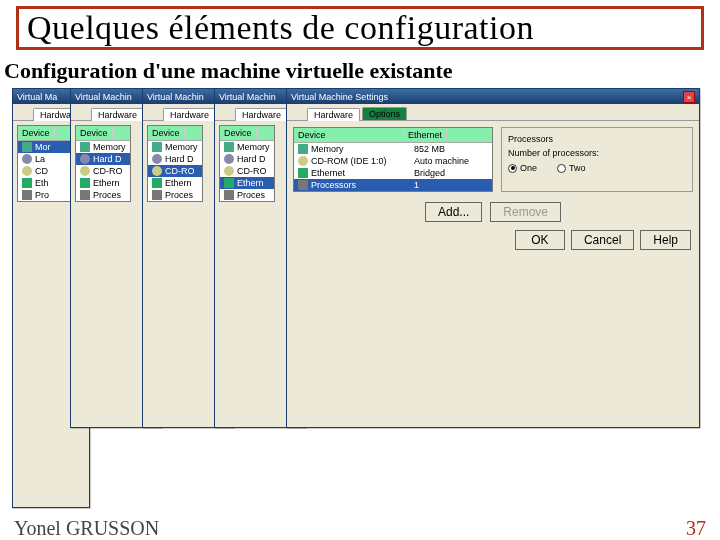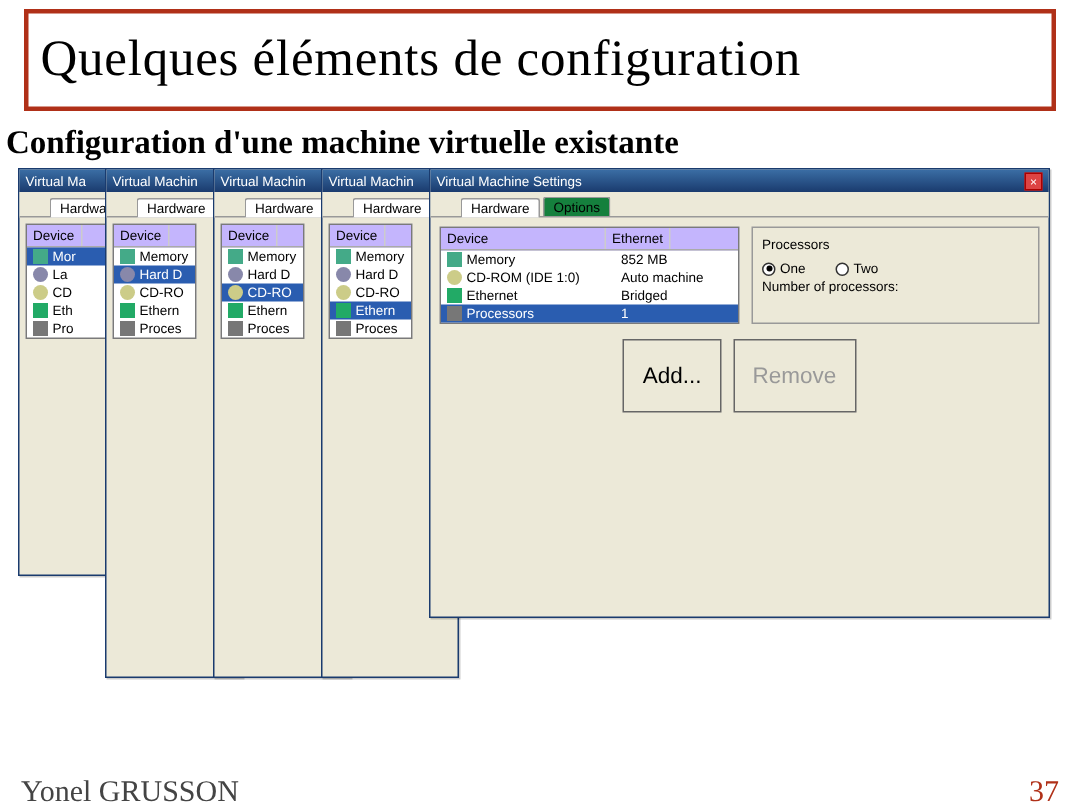--- a/index.html
+++ b/index.html
@@ -1,66 +1,66 @@
 <!DOCTYPE html>
 <html><head>
 <meta charset="utf-8">
 <style>
   * { box-sizing: border-box; margin: 0; padding: 0; }
   body { width: 720px; height: 540px; font-family: "Times New Roman", serif; background: #fff; overflow: hidden; position: relative; }
   .slide { width: 100%; height: 100%; position: relative; }
-  .title-box { border: 3px solid #b03018; background: #fff; margin: 6px 16px 4px 16px; padding: 12px 8px; }
+  .title-box { border: 3px solid #b03018; background: #fff; margin: 6px 16px 4px 16px; padding: 0 8px; }
   .title-box h1 { font-size: 34px; font-weight: normal; color: #000; letter-spacing: 0.5px; font-family: "Times New Roman", serif; }
   .subtitle { font-size: 22px; font-weight: bold; margin: 8px 14px 4px 4px; font-family: "Times New Roman", serif; }
   .stack-area { position: relative; margin: 4px 12px 0 12px; height: 360px; }
   .dialog { position: absolute; background: #ece9d8; border: 1px solid #1a3b6e; box-shadow: 1px 1px 0 rgba(0,0,0,0.2); font-family: Tahoma, sans-serif; font-size: 9px; }
   .titlebar { height: 15px; background: linear-gradient(#3b6ea5,#1a3b6e); color: #fff; font-size: 9px; padding: 1px 4px; display: flex; align-items: center; justify-content: space-between; }
   .close-x { width: 12px; height: 12px; background: #d44; color: #fff; text-align: center; line-height: 12px; font-size: 8px; border: 1px solid #a00; }
   .tabs-row { display: flex; padding: 3px 4px 0 20px; gap: 2px; border-bottom: 1px solid #999; background: #ece9d8; }
   .tab { background: #15803d; border: 1px solid #999; border-bottom: none; padding: 1px 6px; font-size: 9px; border-radius: 2px 2px 0 0; }
   .tab.active { background: #fff; position: relative; top: 1px; }
   .dialog-body { display: flex; padding: 6px; gap: 8px; }
   .dev-panel { background: #fff; border: 1px solid #7a7a7a; width: 100%; }
-  .dev-head { display: flex; background: #c4b5fd; border-bottom: 1px solid #aaa; }
+  .dev-head { display: flex; background: #86efac; border-bottom: 1px solid #aaa; }
   .dev-head div { padding: 2px 4px; font-size: 9px; border-right: 1px solid #ccc; }
   .dev-row { display: flex; align-items: center; padding: 1px 4px; font-size: 9px; gap: 3px; }
   .dev-row.sel { background: #2a5db0; color: #fff; }
   .ico { width: 10px; height: 10px; display: inline-flex; align-items: center; justify-content: center; font-size: 8px; }
   .ico-mem { background: #4a8; }
   .ico-disk { background: #88a; border-radius: 50%; }
   .ico-cd { background: #cc8; border-radius: 50%; }
   .ico-eth { background: #2a6; }
   .ico-proc { background: #777; }
   .right-panel { border: 1px solid #999; padding: 6px; font-size: 9px; background: #ece9d8; flex: 1; }
   .fieldset-title { font-size: 9px; margin-bottom: 4px; }
   .radio-row { display: flex; align-items: center; gap: 3px; margin: 2px 0; font-size: 9px; }
   .radio { width: 9px; height: 9px; border: 1px solid #333; border-radius: 50%; display: inline-block; position: relative; background: #fff; }
   .radio.checked::after { content: ""; width: 4px; height: 4px; background: #000; border-radius: 50%; position: absolute; top: 1.5px; left: 1.5px; }
   .btn-row { display: flex; justify-content: flex-end; gap: 6px; padding: 4px 8px; }
-  .btn { border: 1px solid #666; background: #ece9d8; padding: 15px 12px; font-size: 15px; min-width: 50px; text-align: center; }
+  .btn { border: 1px solid #666; background: #ece9d8; padding: 2px 12px; font-size: 12px; min-width: 50px; text-align: center; }
   .btn.disabled { color: #999; }
   .mid-btns { display: flex; justify-content: center; gap: 8px; padding: 4px; }
   .footer { position: absolute; bottom: 6px; left: 14px; right: 14px; display: flex; justify-content: space-between; font-size: 20px; font-family: "Times New Roman", serif; color: #444; }
   .footer .pnum { color: #b03018; }
   .bg-dialog .dialog-body { padding: 4px; }
   .bg-dialog .dev-panel { width: 56px; overflow: hidden; }
   .bg-dialog .dev-row span:nth-child(2) { white-space: nowrap; }
 </style>
 </head>
 <body>
 
 <div class="slide">
   <div class="title-box">
     <h1>Quelques éléments de configuration</h1>
   </div>
   <div class="subtitle">Configuration d'une machine virtuelle existante</div>
 
   <div class="stack-area">
 
-    <div class="dialog bg-dialog" style="left:0; top:0; width:78px; height:272px;">
+    <div class="dialog bg-dialog" style="left:0; top:0; width:78px; height:420px;">
       <div class="titlebar">
           <span>Virtual Ma</span>
         </div>
       <div class="tabs-row">
           <div class="tab active">Hardware</div>
         </div>
       <div class="dialog-body">
         <div class="dev-panel">
           <div class="dev-head">
               <div>Device</div>
@@ -190,21 +190,21 @@
               <span>Ethern</span>
             </div>
           <div class="dev-row">
               <span class="ico ico-proc"></span>
               <span>Proces</span>
             </div>
         </div>
       </div>
     </div>
 
-    <div class="dialog" style="left:274px; top:0; width:414px; height:300px;">
+    <div class="dialog" style="left:274px; top:0; width:414px; height:340px;">
       <div class="titlebar">
         <span>Virtual Machine Settings</span>
         <span class="close-x">×</span>
       </div>
       <div class="tabs-row">
         <div class="tab active">Hardware</div>
         <div class="tab">Options</div>
       </div>
       <div class="dialog-body">
         <div class="dev-panel" style="width:200px;">
@@ -228,36 +228,41 @@
             <span>Bridged</span>
           </div>
           <div class="dev-row sel">
             <span class="ico ico-proc"></span>
             <span style="width:100px;">Processors</span>
             <span>1</span>
           </div>
         </div>
         <div class="right-panel">
           <div class="fieldset-title">Processors</div>
+          <div style="margin-bottom:3px;">Number of processors:</div>
           <div style="display:flex; gap:20px;">
             <div class="radio-row">
               <span class="radio checked"></span>
               <span>One</span>
             </div>
             <div class="radio-row">
               <span class="radio"></span>
               <span>Two</span>
             </div>
           </div>
-          <div style="margin-bottom:3px;">Number of processors:</div>
         </div>
       </div>
       <div class="mid-btns">
         <div class="btn">Add...</div>
         <div class="btn disabled">Remove</div>
+      </div>
+      <div class="btn-row">
+        <div class="btn">OK</div>
+        <div class="btn">Cancel</div>
+        <div class="btn">Help</div>
       </div>
     </div>
 
   </div>
 
   <div class="footer">
     <span>Yonel GRUSSON</span>
     <span class="pnum">37</span>
   </div>
 </div>

